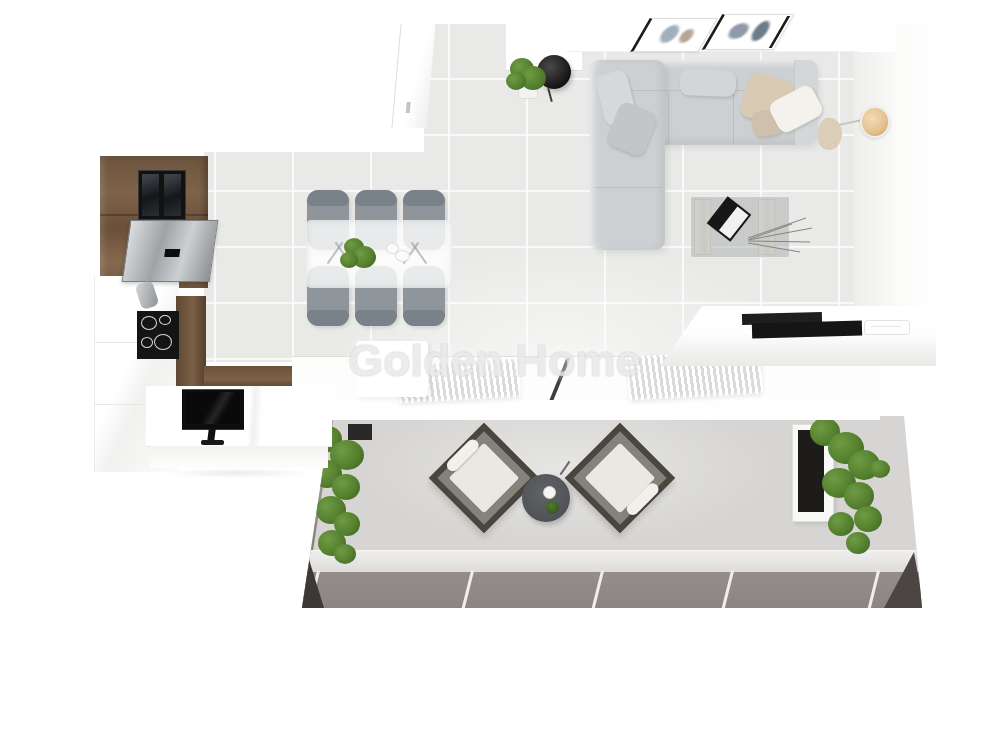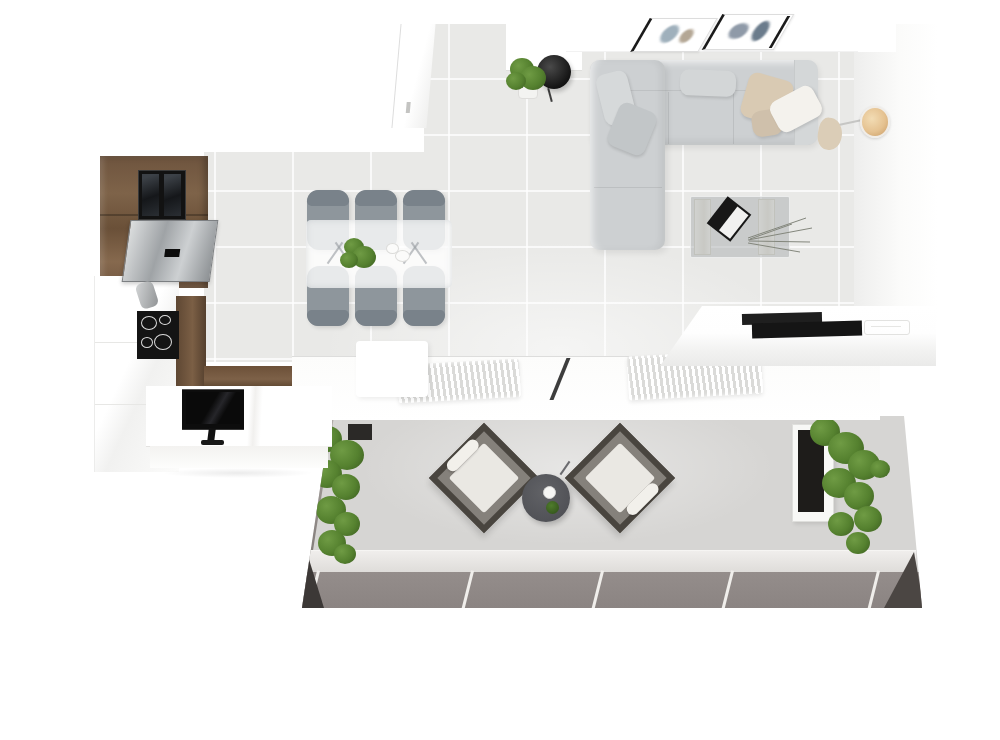--- a/index.html
+++ b/index.html
@@ -336,20 +336,21 @@
   <div class="abs" id="island"></div>
   <div class="abs" id="island-cooktop-a"></div>
   <div class="abs" id="island-cooktop-b"></div>
   <div class="abs" id="island-sketch"></div>
 
   <div class="abs" id="window-band"></div>
   <div class="abs" id="sideboard"></div>
   <div class="abs radiator" id="radiator-left"></div>
   <div class="abs radiator" id="radiator-right"></div>
   <div class="abs" id="window-divider"></div>
+  <div class="abs" id="watermark">Golden Home</div>
 
   <div class="abs" id="balcony">
     <div id="balcony-glow"></div>
     <div id="balcony-left-wall"></div>
     <div id="balcony-left-line"></div>
     <div id="balcony-step"></div>
     <div id="balcony-dark">
       <span class="grout" style="left:14px"></span>
       <span class="grout" style="left:168px"></span>
       <span class="grout" style="left:298px"></span>

